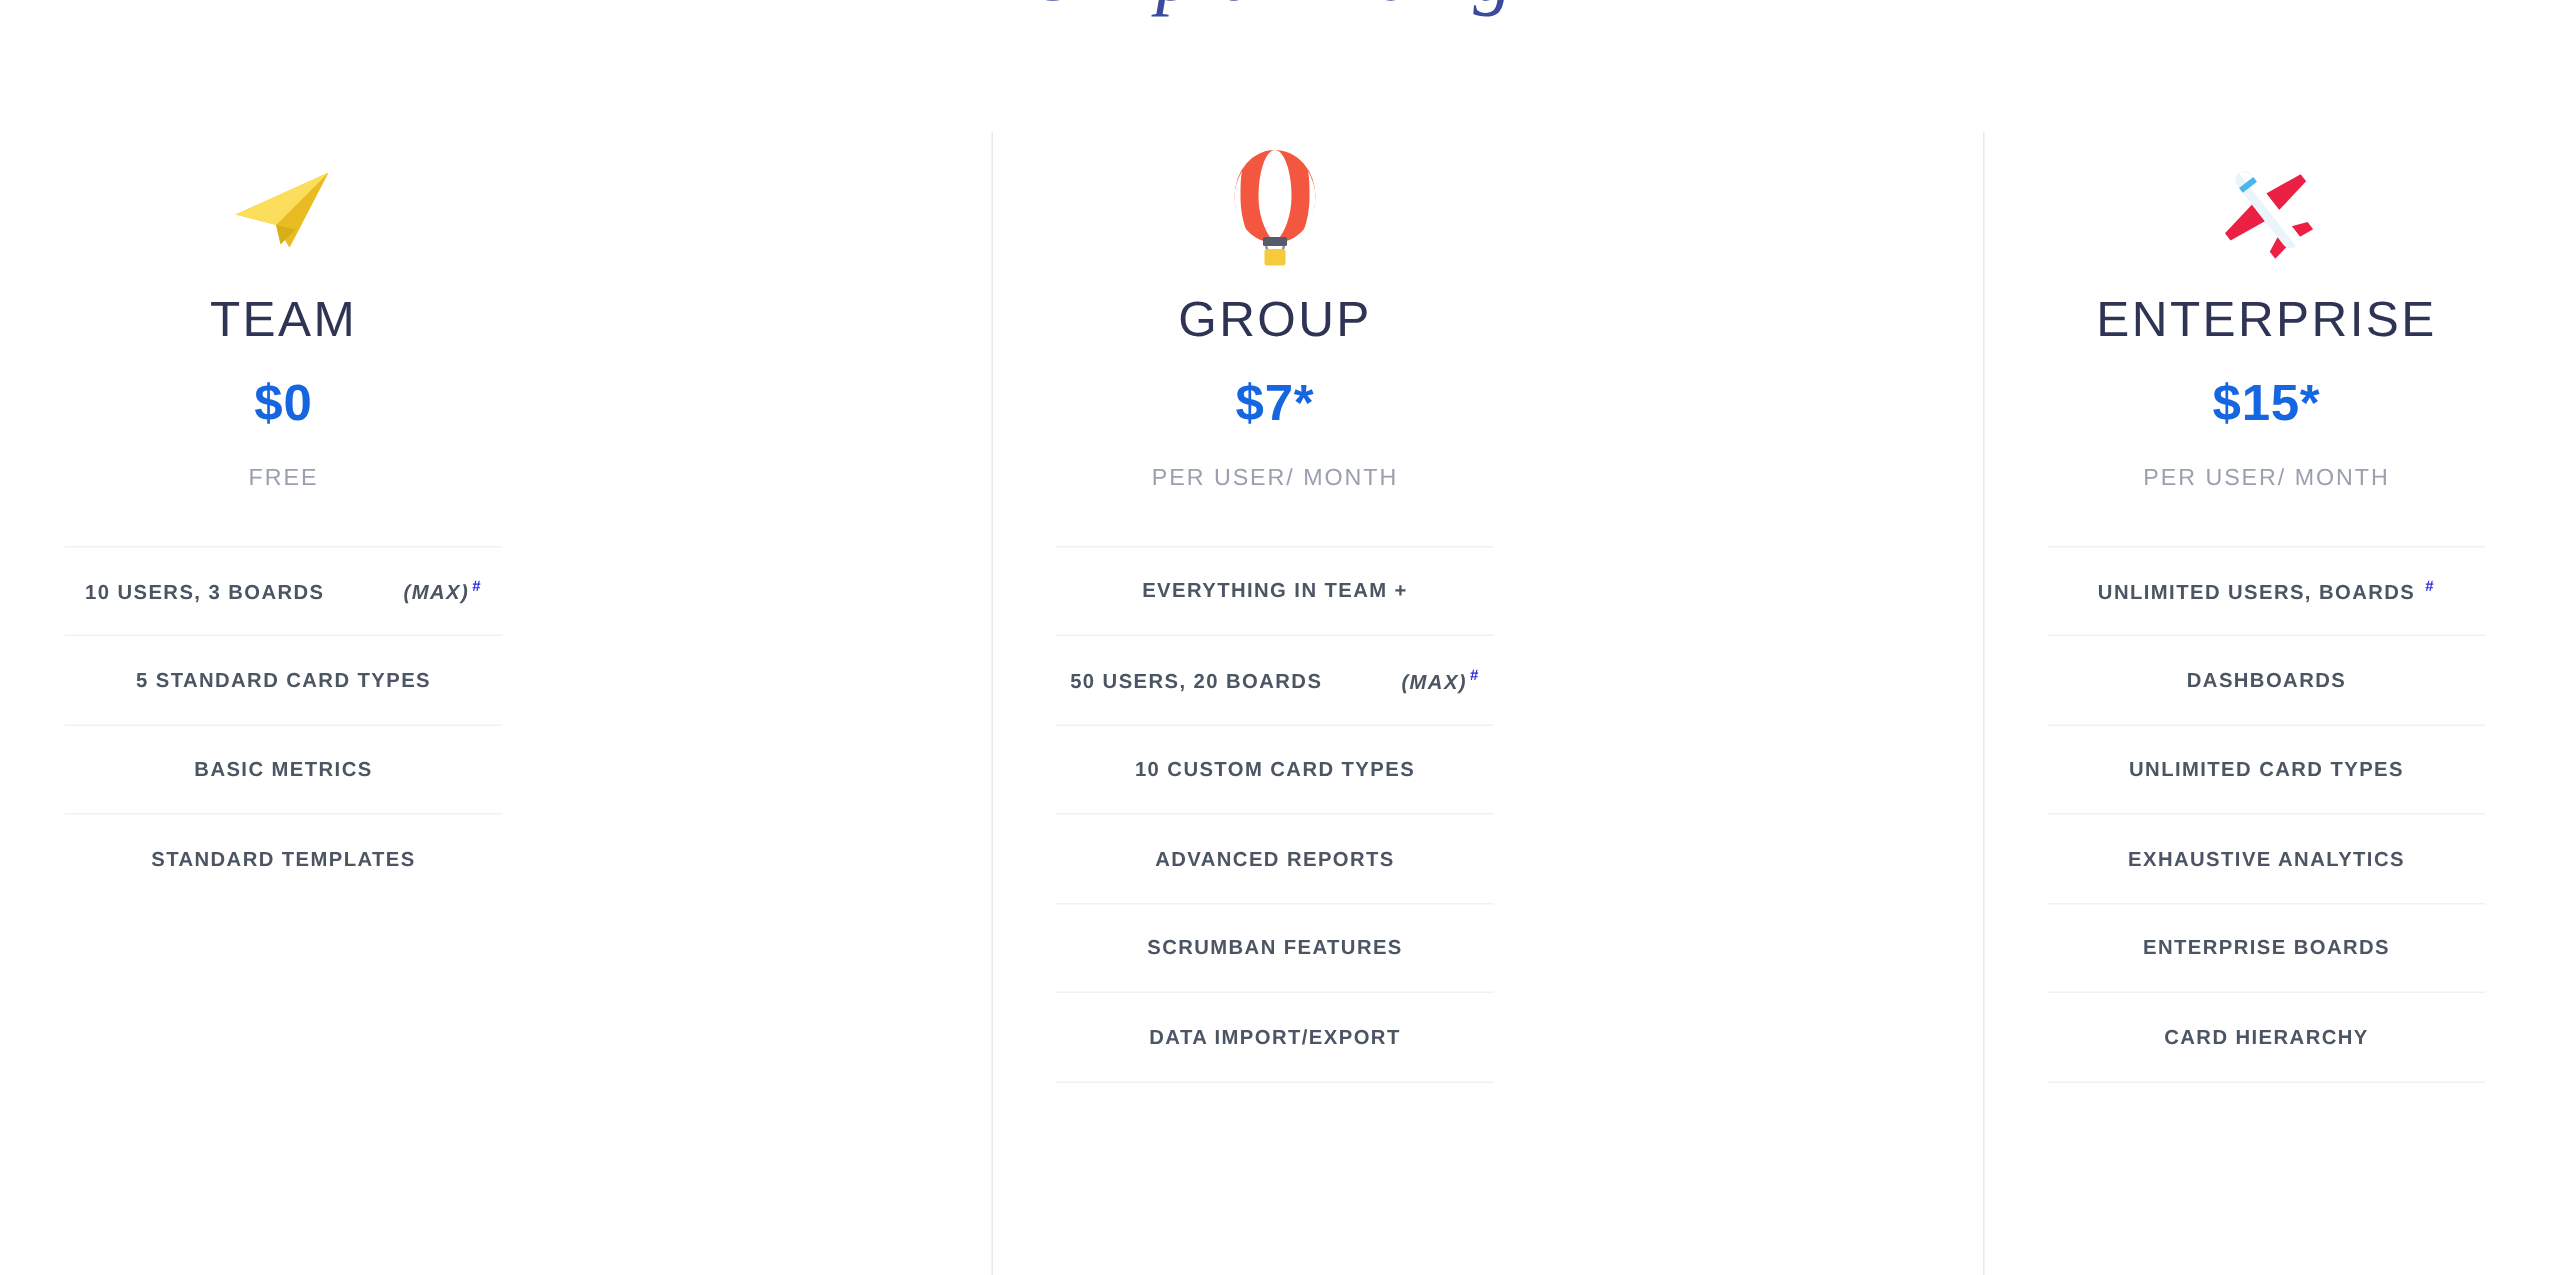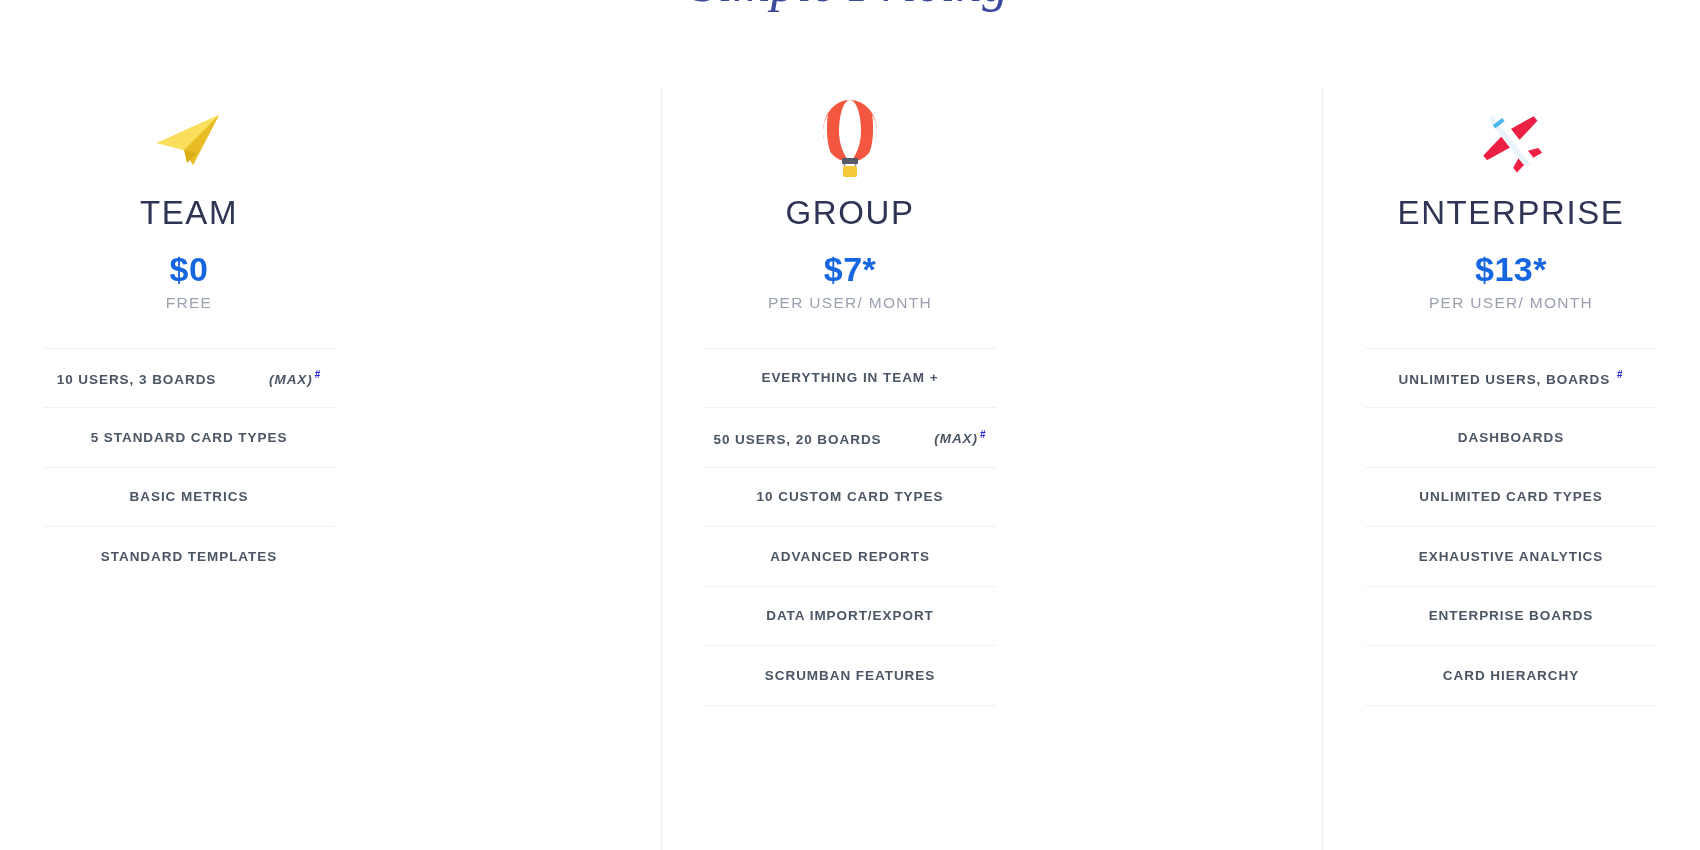--- a/index.html
+++ b/index.html
@@ -101,21 +101,21 @@
   }
 
   .plan-period {
     font-family: "Liberation Sans", sans-serif;
     font-size: 15.5px;
     font-weight: 300;
     letter-spacing: 1.3px;
     color: #9aa0b0;
     text-transform: uppercase;
     line-height: 1;
-    margin-top: 9px;
+    margin-top: 25px;
   }
 
   .feature-list {
     margin: 0;
     padding: 0;
     list-style: none;
     width: 292px;
     margin-top: 37px;
   }
 
@@ -211,24 +211,24 @@
           <li class="feature">
             <span class="feature-text">50 USERS, 20 BOARDS <span class="max-note">(MAX)</span><span class="hash">#</span></span>
           </li>
           <li class="feature">
             <span class="feature-text">10 CUSTOM CARD TYPES</span>
           </li>
           <li class="feature">
             <span class="feature-text">ADVANCED REPORTS</span>
           </li>
           <li class="feature">
+            <span class="feature-text">SCRUMBAN FEATURES</span>
+          </li>
+          <li class="feature">
             <span class="feature-text">DATA IMPORT/EXPORT</span>
-          </li>
-          <li class="feature">
-            <span class="feature-text">SCRUMBAN FEATURES</span>
           </li>
           <li class="feature">
             <span class="feature-text"></span>
           </li>
         </ul>
     </div>
 
     <div class="plan divided">
       <div class="plan-icon">
         <svg width="80" height="76" viewBox="0 0 80 76">
@@ -237,21 +237,21 @@
             <path d="M72 34 L46 30 L46 44 L72 40 Z" fill="#ec1f45"></path>
             <path d="M24 62 L38 56 L38 66 L24 68 Z" fill="#ec1f45"></path>
             <path d="M56 62 L42 56 L42 66 L56 68 Z" fill="#ec1f45"></path>
             <rect x="34" y="8" width="12" height="62" rx="6" fill="#eaf4fb"></rect>
             <path d="M40 8 C43.5 8 46 12 46 18 L46 70 L40 70 Z" fill="#ffffff"></path>
             <rect x="34" y="16" width="12" height="4" fill="#49b7ee"></rect>
           </g>
         </svg>
       </div>
       <div class="plan-name">ENTERPRISE</div>
-      <div class="plan-price">$13*</div>
+      <div class="plan-price">$15*</div>
       <div class="plan-period">PER USER/ MONTH</div>
       <ul class="feature-list">
           <li class="feature">
             <span class="feature-text">UNLIMITED USERS, BOARDS <span class="hash">#</span></span>
           </li>
           <li class="feature">
             <span class="feature-text">DASHBOARDS</span>
           </li>
           <li class="feature">
             <span class="feature-text">UNLIMITED CARD TYPES</span>

